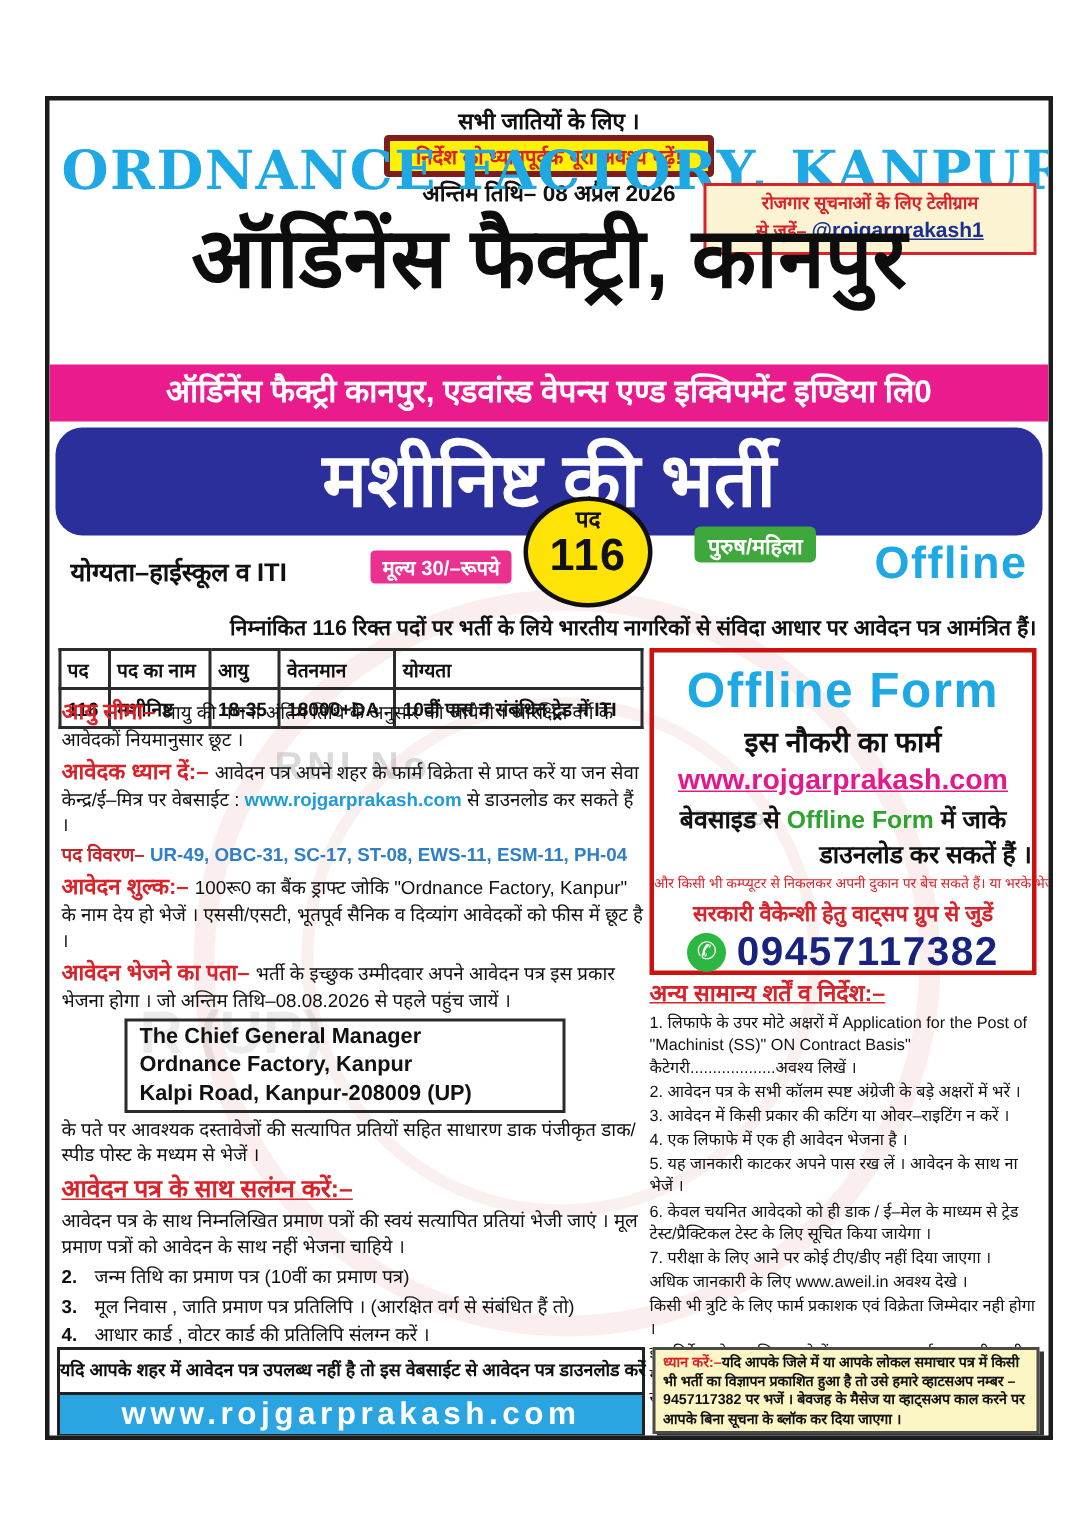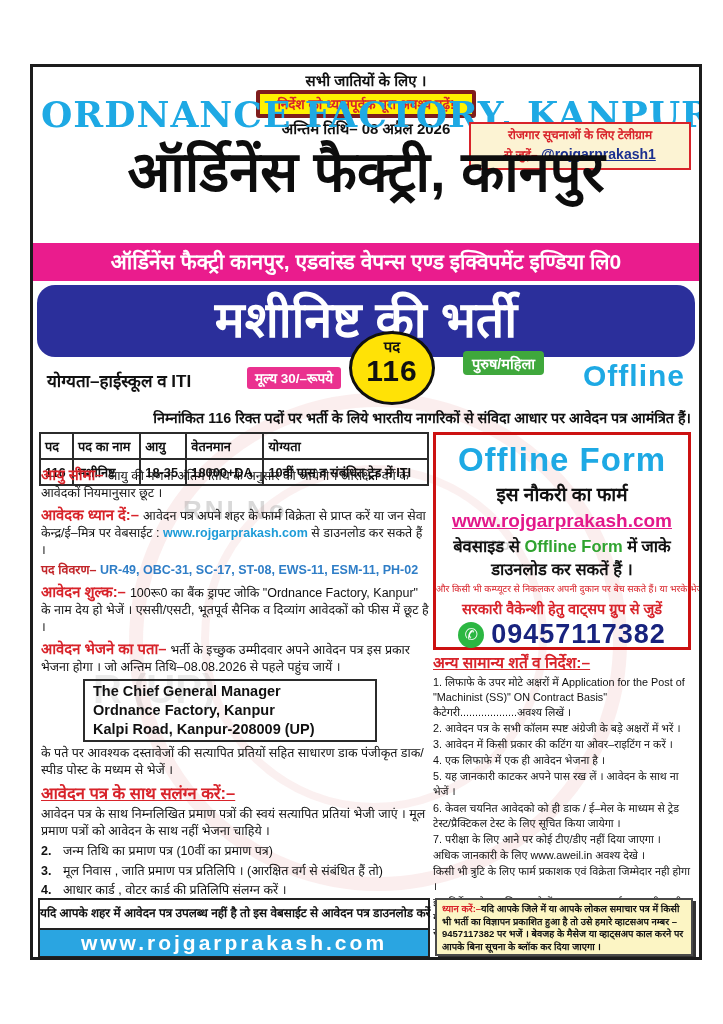--- a/index.html
+++ b/index.html
@@ -52,21 +52,21 @@
   .vac-table th,.vac-table td{border:2px solid #2b2b2b;font-size:12.8px;font-weight:700;
                               padding:3px 4px;text-align:left;background:transparent;}
   
   .offline-box{position:absolute;top:365px;left:400px;width:252px;height:212px;
                border:3px solid #cc1111;text-align:center;}
   .ob-h{font-size:33px;font-weight:900;color:#1ea9e4;margin-top:6px;letter-spacing:1px;}
   .ob-sub{font-size:19px;font-weight:800;margin-top:2px;}
   .ob-url{font-size:19px;font-weight:900;color:#e3188b;text-decoration:underline;margin-top:3px;}
   .ob-l1{font-size:16.5px;font-weight:800;margin-top:2px;}
   .ob-l1 .grn{color:#2fa32f;}
-  .ob-l2{font-size:16.5px;font-weight:800;}
+  .ob-l2{font-size:16.5px;font-weight:800;text-align:right;}
   .ob-small{font-size:9.3px;color:#d8232a;margin-top:2px;white-space:nowrap;}
   .ob-join{font-size:14.5px;font-weight:900;color:#d8232a;margin-top:3px;}
   .ob-phone{display:flex;align-items:center;justify-content:center;gap:7px;margin-top:1px;}
   .wa-icon{width:26px;height:26px;background:#2cb742;border-radius:50%;color:#fff;
            font-size:16px;line-height:26px;text-align:center;}
   .ob-num{font-size:27px;font-weight:900;color:#18237e;letter-spacing:1px;}
   
   .left-sec{position:absolute;top:398px;left:8px;width:388px;font-size:12.5px;line-height:1.36;}
   .left-sec p{margin:0 0 3px 0;}
   .lbl{color:#d8232a;font-weight:900;font-size:14.8px;}
@@ -163,21 +163,21 @@
     <div class="ob-join">सरकारी वैकेन्शी हेतु वाट्सप ग्रुप से जुडें</div>
     <div class="ob-phone">
       <span class="wa-icon">✆</span>
       <span class="ob-num">09457117382</span>
     </div>
   </div>
 
   <div class="left-sec">
     <p><span class="lbl">आयु सीमा– </span><span>आयु की गणना अंतिम तिथि के अनुसार की जायेगी । आरक्षित वर्ग के आवेदकों नियमानुसार छूट ।</span></p>
     <p><span class="lbl">आवेदक ध्यान दें:– </span><span>आवेदन पत्र अपने शहर के फार्म विक्रेता से प्राप्त करें या जन सेवा केन्द्र/ई–मित्र पर वेबसाईट : </span><span class="lnk">www.rojgarprakash.com</span><span> से डाउनलोड कर सकते हैं ।</span></p>
-    <p><span class="pvl">पद विवरण– </span><span class="pv">UR-49, OBC-31, SC-17, ST-08, EWS-11, ESM-11, PH-02</span></p>
+    <p><span class="pvl">पद विवरण– </span><span class="pv">UR-49, OBC-31, SC-17, ST-08, EWS-11, ESM-11, PH-04</span></p>
     <p><span class="lbl">आवेदन शुल्क:– </span><span>100रू0 का बैंक ड्राफ्ट जोकि "Ordnance Factory, Kanpur" के नाम देय हो भेजें । एससी/एसटी, भूतपूर्व सैनिक व दिव्यांग आवेदकों को फीस में छूट है ।</span></p>
     <p><span class="lbl">आवेदन भेजने का पता– </span><span>भर्ती के इच्छुक उम्मीदवार अपने आवेदन पत्र इस प्रकार भेजना होगा । जो अन्तिम तिथि–08.08.2026 से पहले पहुंच जायें ।</span></p>
     <div class="addr">
       <div>The Chief General Manager</div>
       <div>Ordnance Factory, Kanpur</div>
       <div>Kalpi Road, Kanpur-208009 (UP)</div>
     </div>
     <p>के पते पर आवश्यक दस्तावेजों की सत्यापित प्रतियों सहित साधारण डाक पंजीकृत डाक/स्पीड पोस्ट के मध्यम से भेजें ।</p>
     <div class="enc-h">आवेदन पत्र के साथ सलंग्न करें:–</div>
     <p>आवेदन पत्र के साथ निम्नलिखित प्रमाण पत्रों की स्वयं सत्यापित प्रतियां भेजी जाएं । मूल प्रमाण पत्रों को आवेदन के साथ नहीं भेजना चाहिये ।</p>

